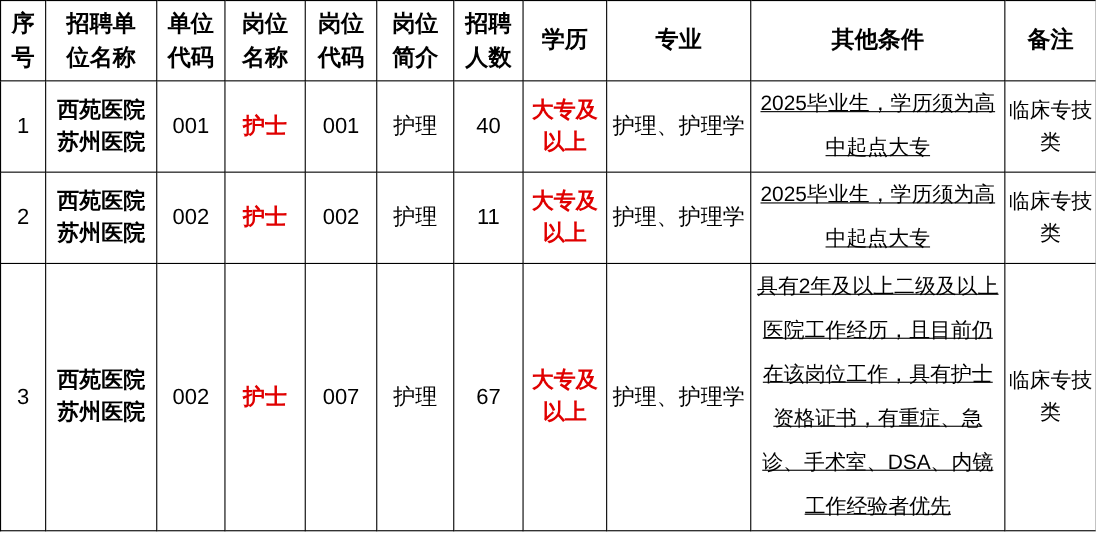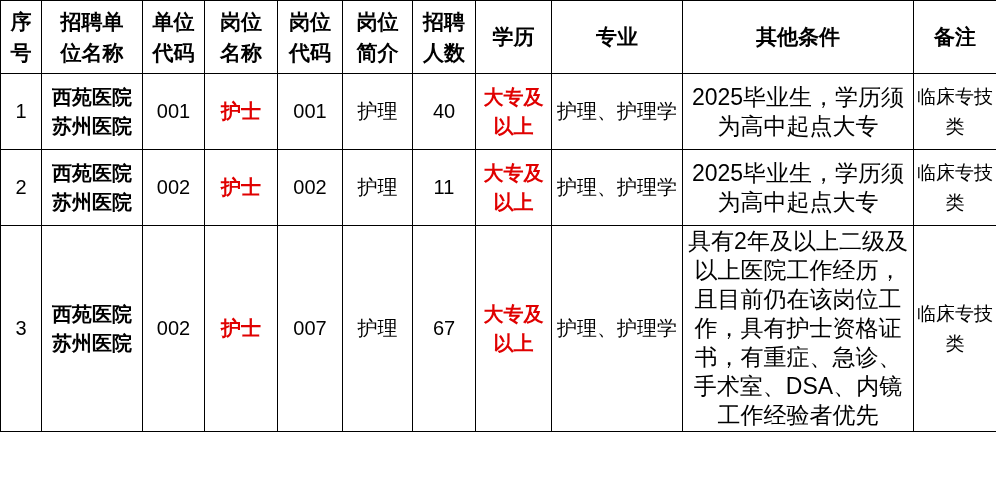--- a/index.html
+++ b/index.html
@@ -45,21 +45,21 @@
   th.hcell {
     font-size: 21px;
     font-weight: bold;
     white-space: pre-line;
     line-height: 1.5;
   }
   td { font-size: 20px; line-height: 1.45; }
   .bold { font-weight: bold; }
   .red  { color: #e00000; font-weight: bold; }
   td.c-unit  { font-weight: bold; padding: 1px 2px; }
-  td.c-other { font-size: 23px; line-height: 29px; padding: 1px 6px; }
+  td.c-other { font-size: 19px; line-height: 40px; padding: 1px 6px; text-decoration: underline; }
   td.c-note  { font-size: 19px; line-height: 1.55; padding: 1px 2px; font-family: Liberation Serif, serif; }
 
   tr.r-head  { height: 73px; }
   tr.r-data1 { height: 76px; }
   tr.r-data2 { height: 76px; }
   tr.r-data3 { height: 173px; }
   tr.r-total { height: 50px; }
 </style>
 </head>
 <body>

